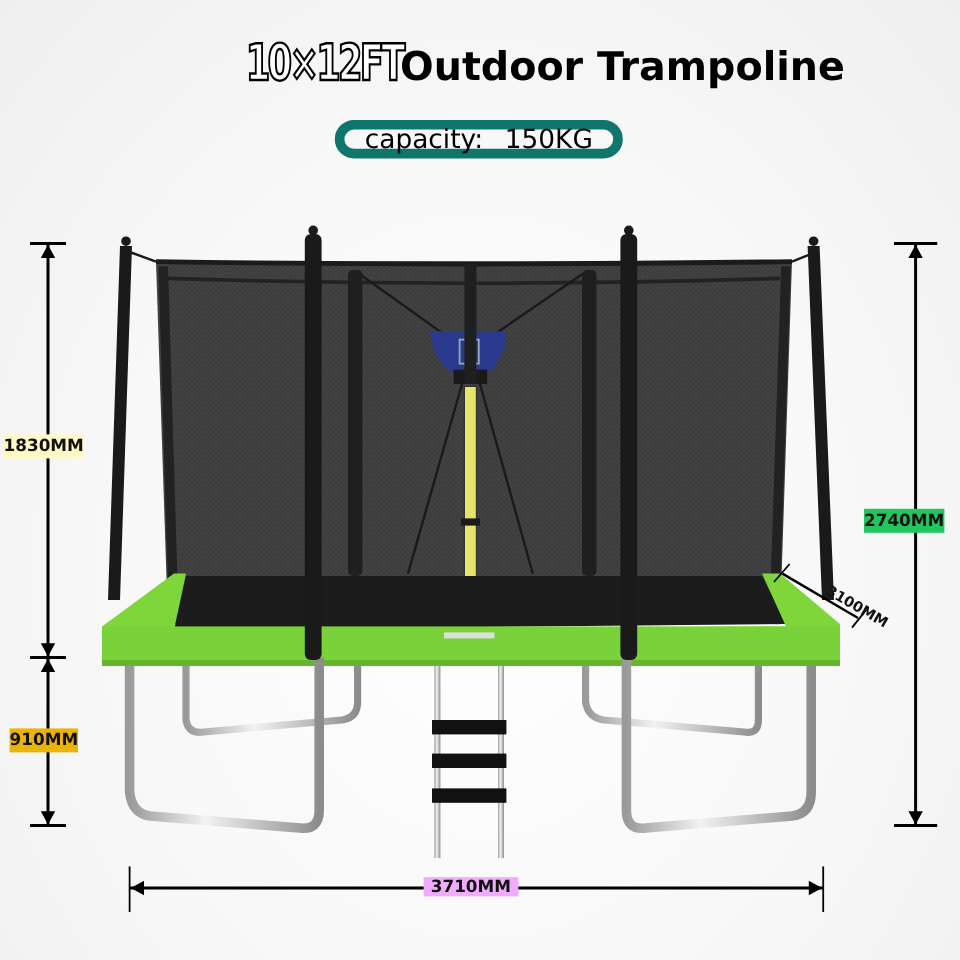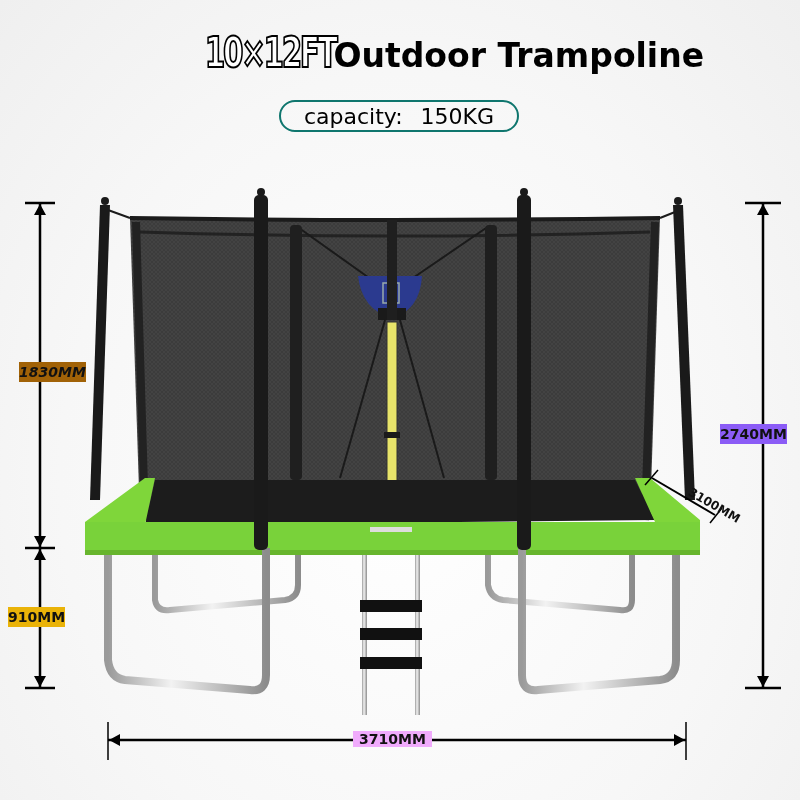--- a/index.html
+++ b/index.html
@@ -4,21 +4,21 @@
 <style>
   html, body { margin:0; padding:0; }
   body { width:800px; height:800px; position:relative; overflow:hidden;
          background: radial-gradient(ellipse at 50% 60%, #ffffff 0%, #f7f7f7 60%, #efefef 100%);
          font-family: "DejaVu Sans", "Liberation Sans", sans-serif; }
   .title { position:absolute; top:28px; left:0; width:800px; text-align:center; white-space:nowrap;margin-left:36px; }
   .title .outline { font-family: "DejaVu Sans", sans-serif; font-weight:bold; font-size:42px;
          color:#fff; -webkit-text-stroke:2px #000; letter-spacing:-3px; vertical-align:baseline;
          font-stretch:condensed; display:inline-block; transform:scaleX(0.78); transform-origin:right center; margin-right:-2px; }
   .title .rest { font-family: "DejaVu Sans", sans-serif; font-weight:bold; font-size:33px; color:#000; }
-  .capacity { position:absolute; left:279px; top:100px; width:240px; height:32px; border:2px solid #0f766e;
+  .capacity { position:absolute; left:279px; top:100px; width:240px; height:32px; border:8px solid #0f766e;
          border-radius:16px; box-sizing:border-box; display:flex; align-items:center; justify-content:center;
          font-size:22px; color:#000; gap:18px; }
   .dim { position:absolute; font-family:"DejaVu Sans", sans-serif; font-weight:bold; font-size:14px; color:#111; background:transparent; }
   svg.art { position:absolute; left:0; top:0; }
 </style>
 </head>
 <body>
 
 <div class="title">
   <span class="outline">10×12FT</span><span class="rest">Outdoor Trampoline</span>
@@ -117,17 +117,17 @@
     <line x1="108" y1="740" x2="686" y2="740"></line>
     <line x1="108" y1="722" x2="108" y2="760" stroke-width="1.5"></line>
     <line x1="686" y1="722" x2="686" y2="760" stroke-width="1.5"></line>
     <path d="M120 734 L120 746 L109 740 Z M674 734 L674 746 L685 740 Z" stroke="none"></path>
     <line x1="652" y1="478" x2="715" y2="515" stroke-width="2"></line>
     <line x1="645" y1="485" x2="658" y2="470" stroke-width="1.5"></line>
     <line x1="710" y1="523" x2="722" y2="508" stroke-width="1.5"></line>
   </g>
 </svg>
 
-<div class="dim" style="left:19px; top:362px; background:#a16207; padding:2px 0;font-style:italic;">1830MM</div>
+<div class="dim" style="left:3px; top:362px; background:#fef9c3; padding:2px 0;">1830MM</div>
 <div class="dim" style="left:8px; top:607px; background:#eab308; padding:2px 0;">910MM</div>
-<div class="dim" style="left:720px; top:424px; background:#8b5cf6; padding:2px 0;">2740MM</div>
+<div class="dim" style="left:720px; top:424px; background:#22c55e; padding:2px 0;">2740MM</div>
 <div class="dim" style="left:693px; top:485px; font-size:12px; transform:rotate(30deg); transform-origin:left top;">3100MM</div>
 <div class="dim" style="left:353px; top:731px; background:#f0abfc; padding:0 6px;">3710MM</div>
 
 </body></html>

